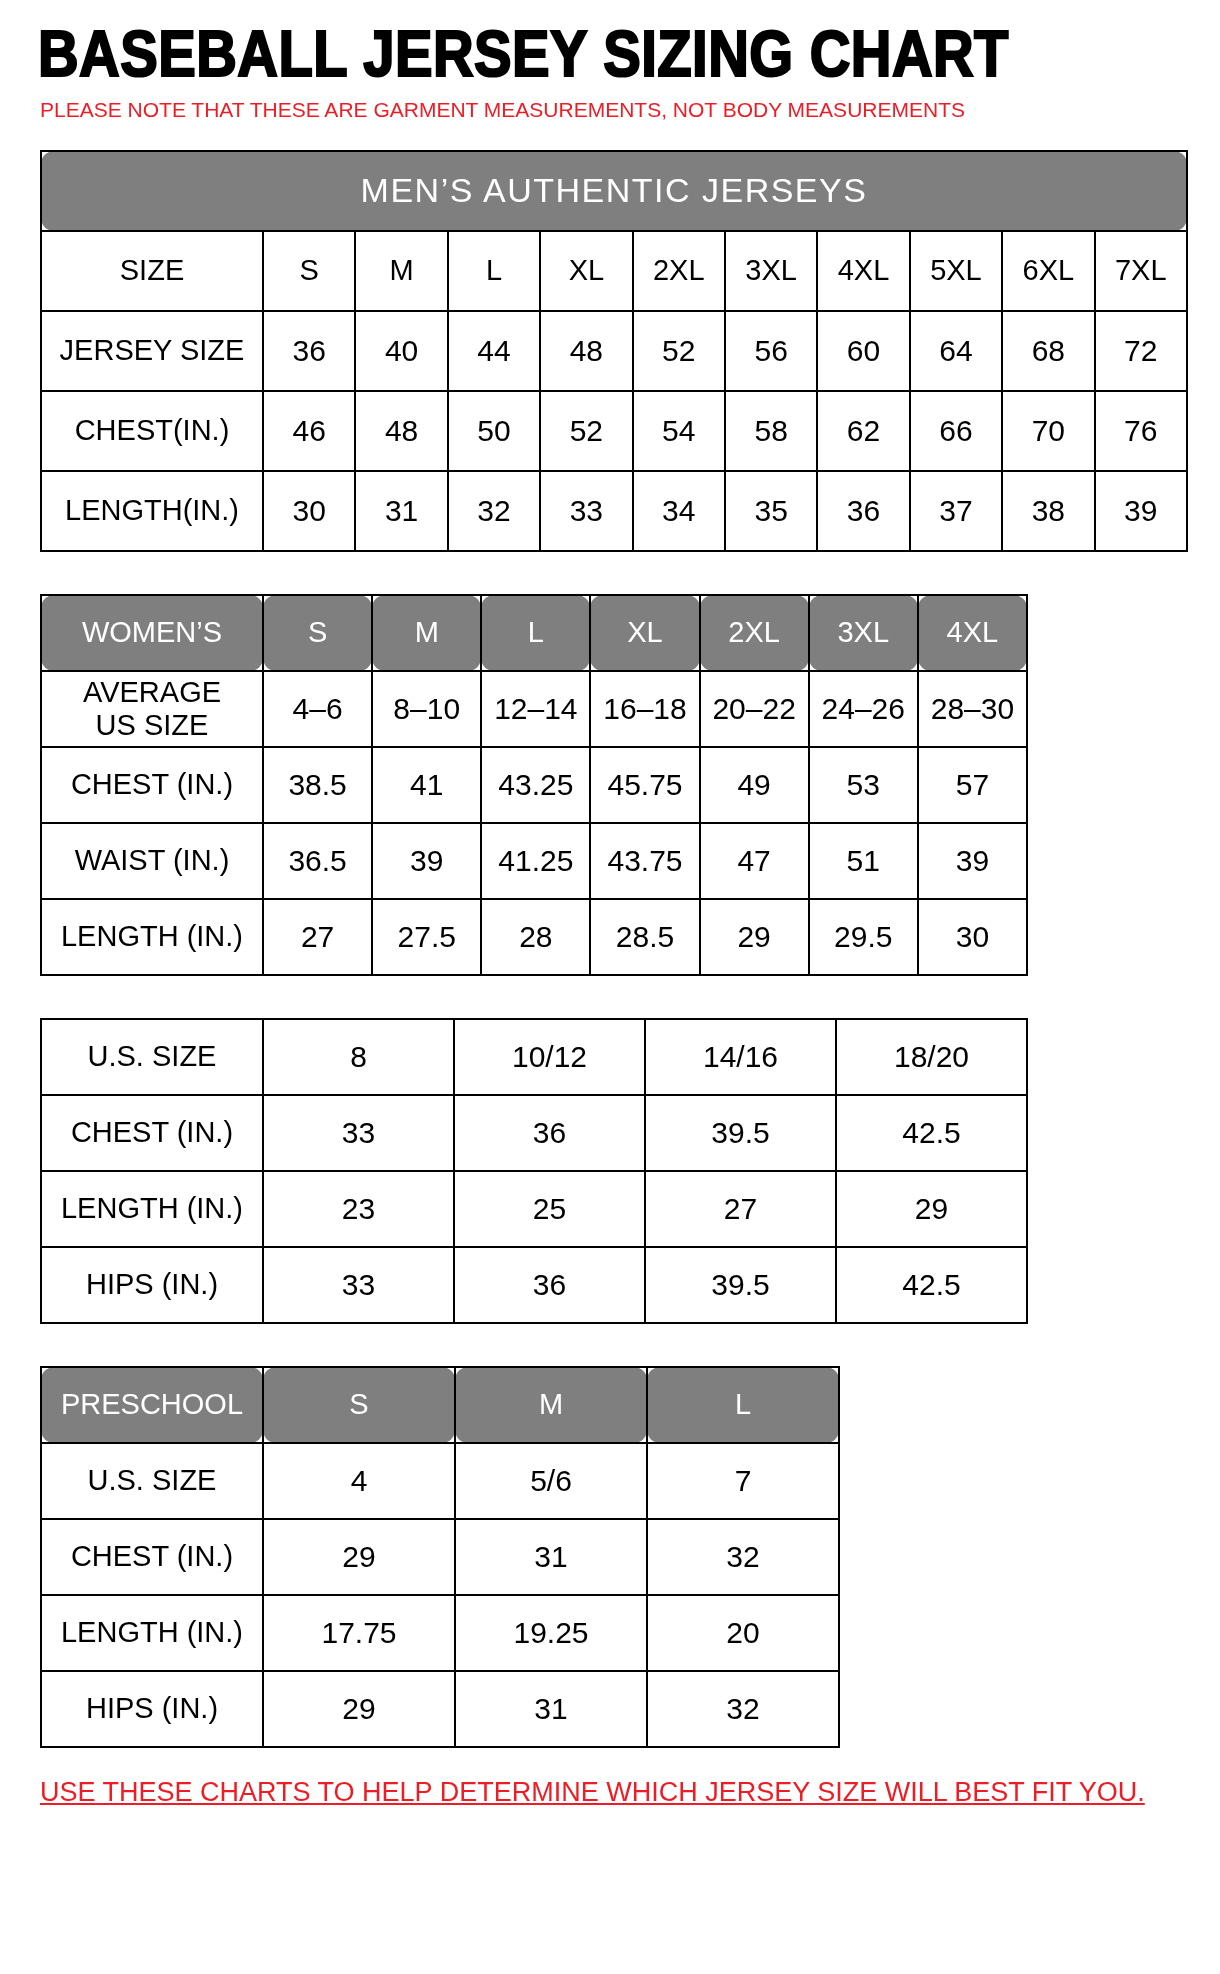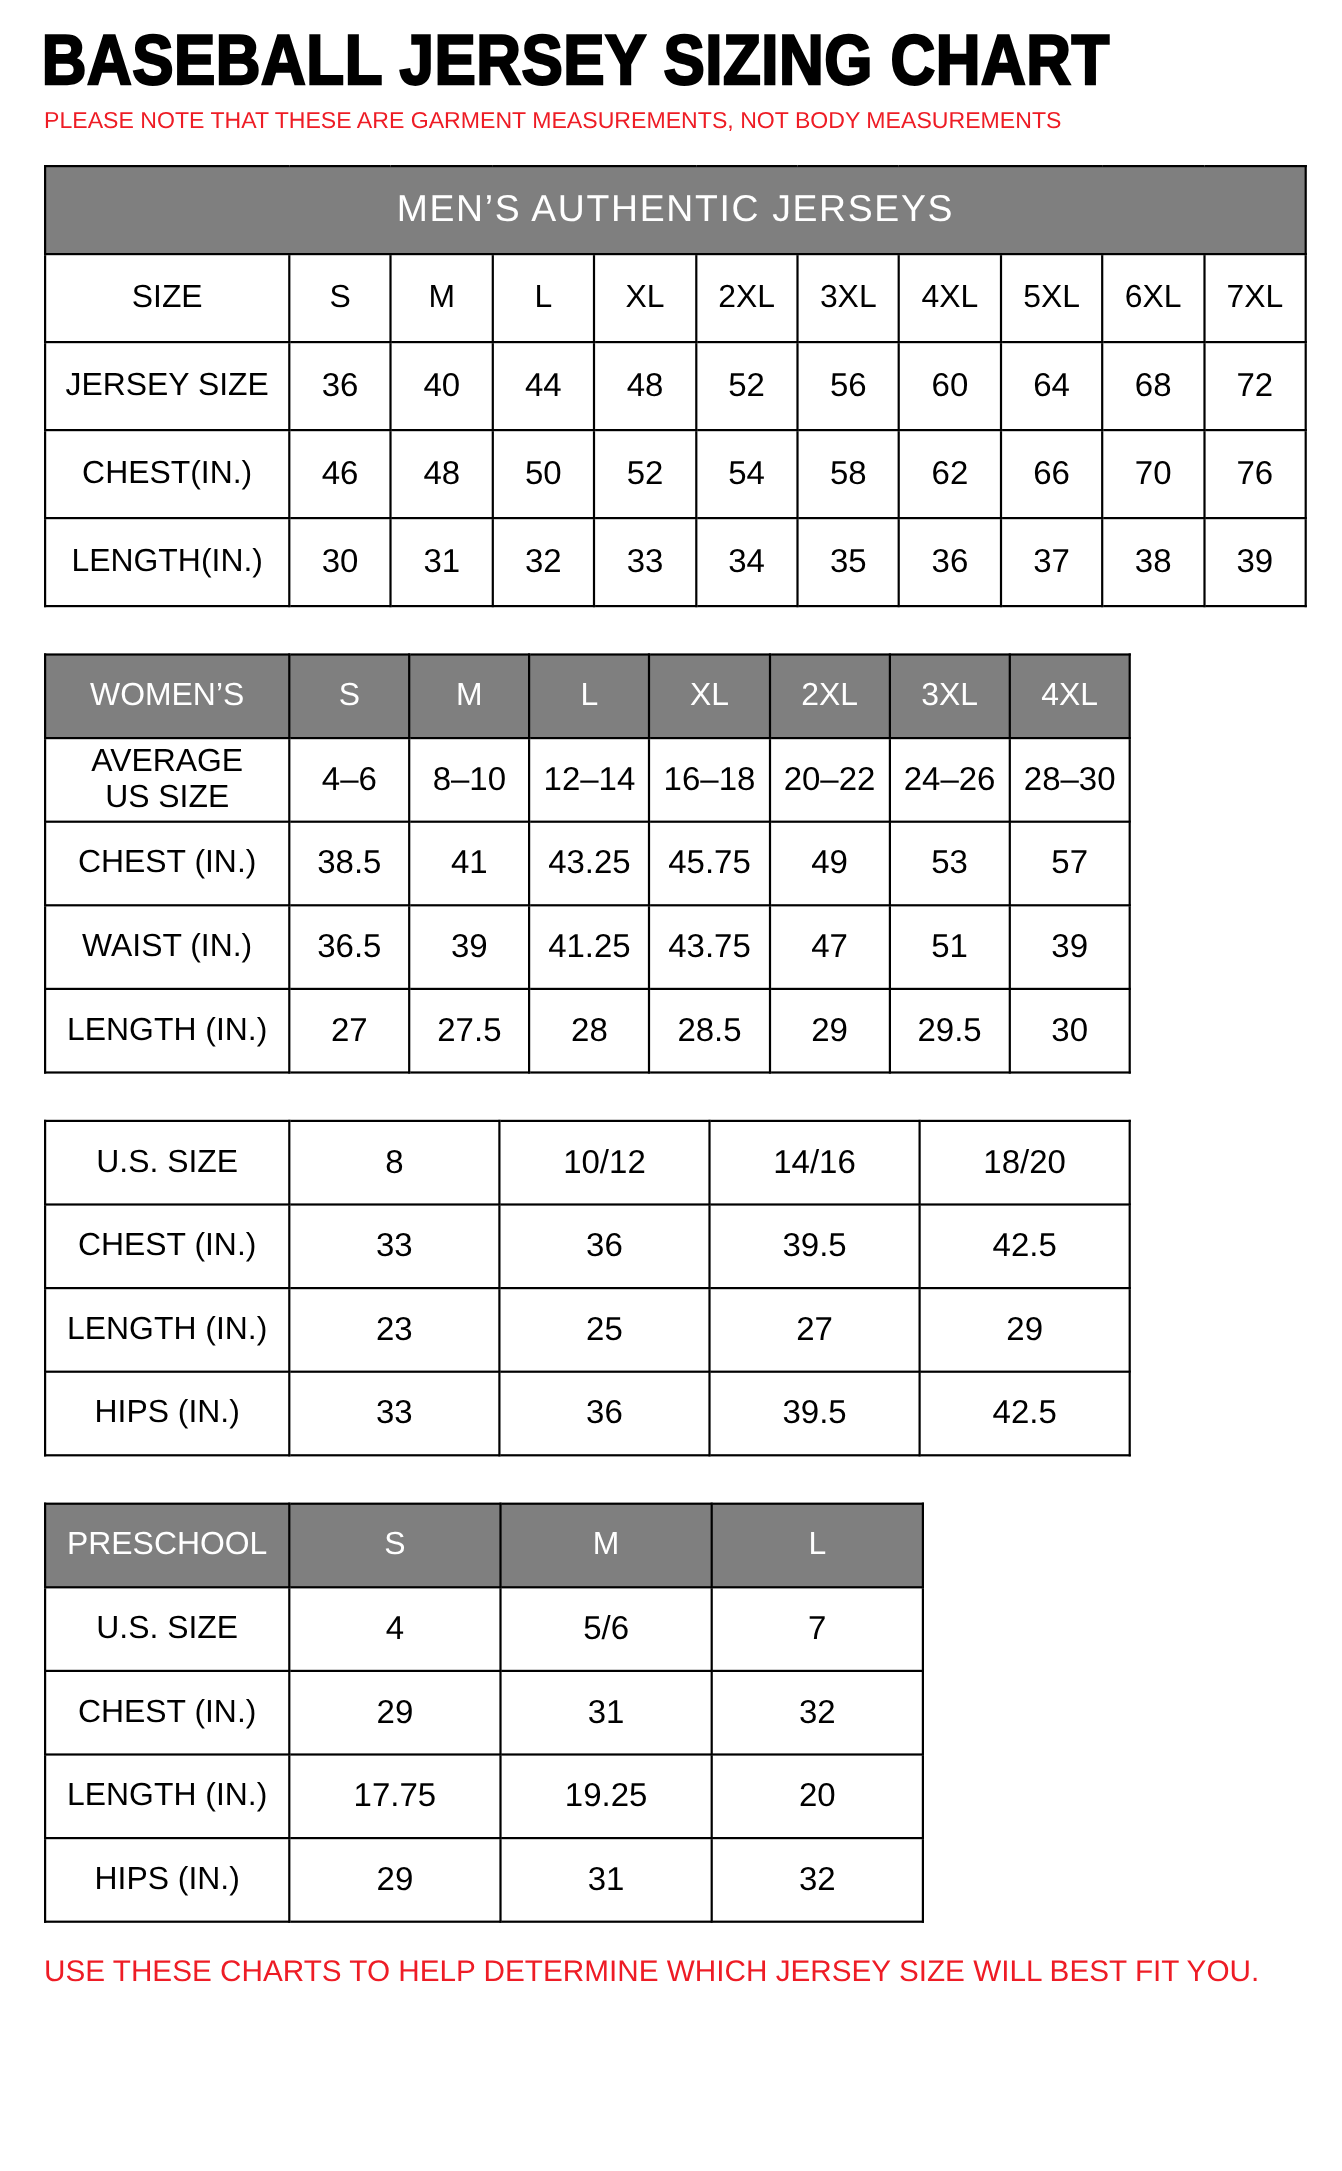--- a/index.html
+++ b/index.html
@@ -29,36 +29,37 @@
     max-width: 1070px;
     color: var(--red);
     font-size: 21px;
     line-height: 1.25;
   }
   .note.bottom {
     margin: 0 0 0 40px;
     font-size: 27px;
     white-space: nowrap;
     max-width: none;
+    text-decoration: underline;
   }
   .tbl {
     border-collapse: collapse;
     table-layout: fixed;
     margin: 0 0 42px 40px;
     text-align: center;
     font-size: 29px;
   }
   .tbl td {
     border: 2px solid #000;
     height: 76px;
     vertical-align: middle;
     padding: 0 4px;
   }
   .tbl-mens td { height: 80px; }
-  .tbl .hdr { background: var(--gray); color: #ffffff; }
+  .tbl .hdr { background: var(--gray); color: #ffffff; border-radius: 13px; }
   .tbl .banner { font-size: 34px; letter-spacing: 1.5px; }
   .tbl .lbl { white-space: pre-line; }
   .tbl .val { font-size: 30px; }
   .tbl-mens   { width: 1148px; }
   .tbl-womens { width: 988px; }
   .tbl-boys   { width: 988px; }
   .tbl-presch { width: 800px; margin-bottom: 28px; }
 </style>
 </head>
 <body>

